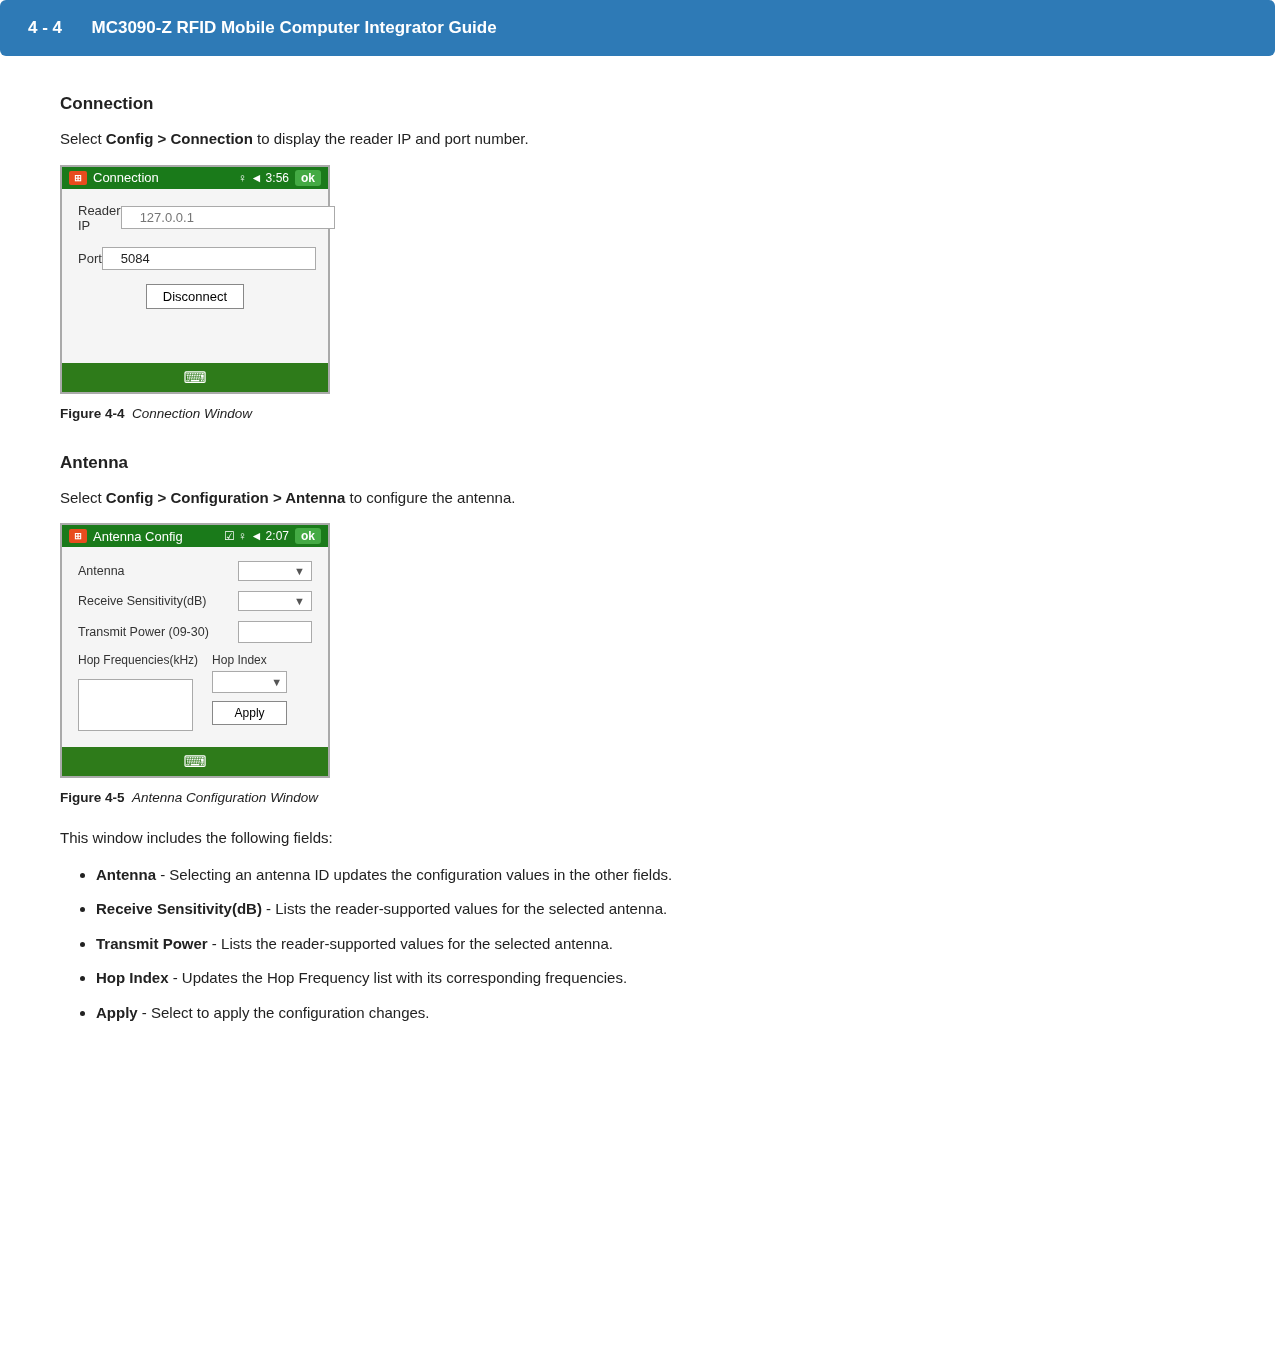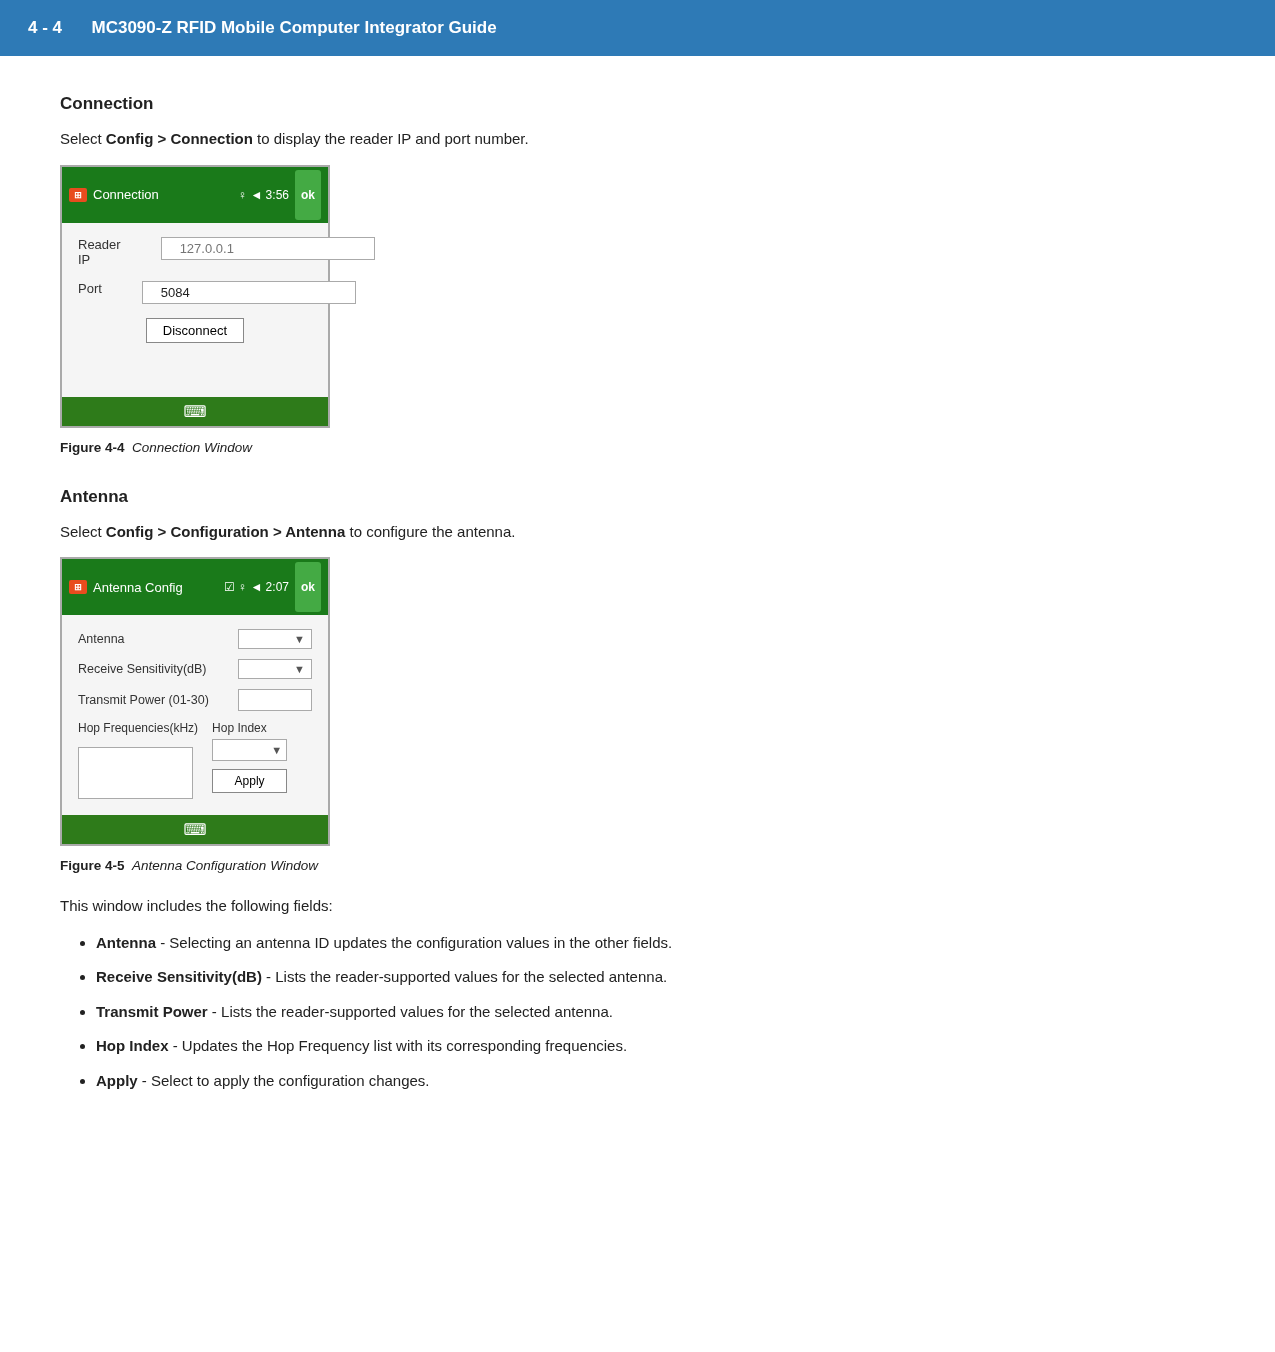--- a/index.html
+++ b/index.html
@@ -15,20 +15,21 @@
     .header-bar {
       background: #2e7ab6;
       color: #fff;
       padding: 18px 28px;
       font-size: 17px;
       font-weight: bold;
       display: flex;
       align-items: flex-end;
       gap: 10px;
       min-height: 48px;
+      border-radius: 6px;
     }
 
     
     .content {
       padding: 38px 60px 60px 60px;
     }
 
     
     .section-heading {
       font-size: 17px;
@@ -86,35 +87,34 @@
     .device-titlebar-right {
       display: flex;
       align-items: center;
       gap: 6px;
       font-size: 12px;
     }
     .ok-btn {
       background: #4a4;
       color: #fff;
       border-radius: 3px;
-      padding: 18px 6px;
+      padding: 1px 6px;
       font-size: 12px;
       font-weight: bold;
     }
     .device-body {
       padding: 14px 16px 10px 16px;
       background: #f5f5f5;
     }
 
     
     .form-row {
       display: flex;
-      align-items: flex-start;
+      align-items: center;
       margin-bottom: 14px;
-      gap: 40px;
     }
     .form-label {
       width: 80px;
       font-size: 13px;
       color: #333;
     }
     .form-input {
       flex: 1;
       border: 1px solid #aaa;
       padding: 3px 18px;
@@ -347,21 +347,21 @@
         </div>
 
         <div class="antenna-form-row">
           <span class="antenna-form-label">Receive Sensitivity(dB)</span>
           <div class="antenna-select">
             <span class="dropdown-arrow">▼</span>
           </div>
         </div>
 
         <div class="antenna-form-row">
-          <span class="antenna-form-label">Transmit Power   (01-30)</span>
+          <span class="antenna-form-label">Transmit Power   (09-30)</span>
           <div class="antenna-input"></div>
         </div>
 
         <div class="hop-section">
           <div class="hop-left">
             <div class="hop-label">Hop Frequencies(kHz)</div>
             <div class="hop-list"></div>
           </div>
           <div class="hop-right">
             <div class="hop-index-label">Hop Index</div>

